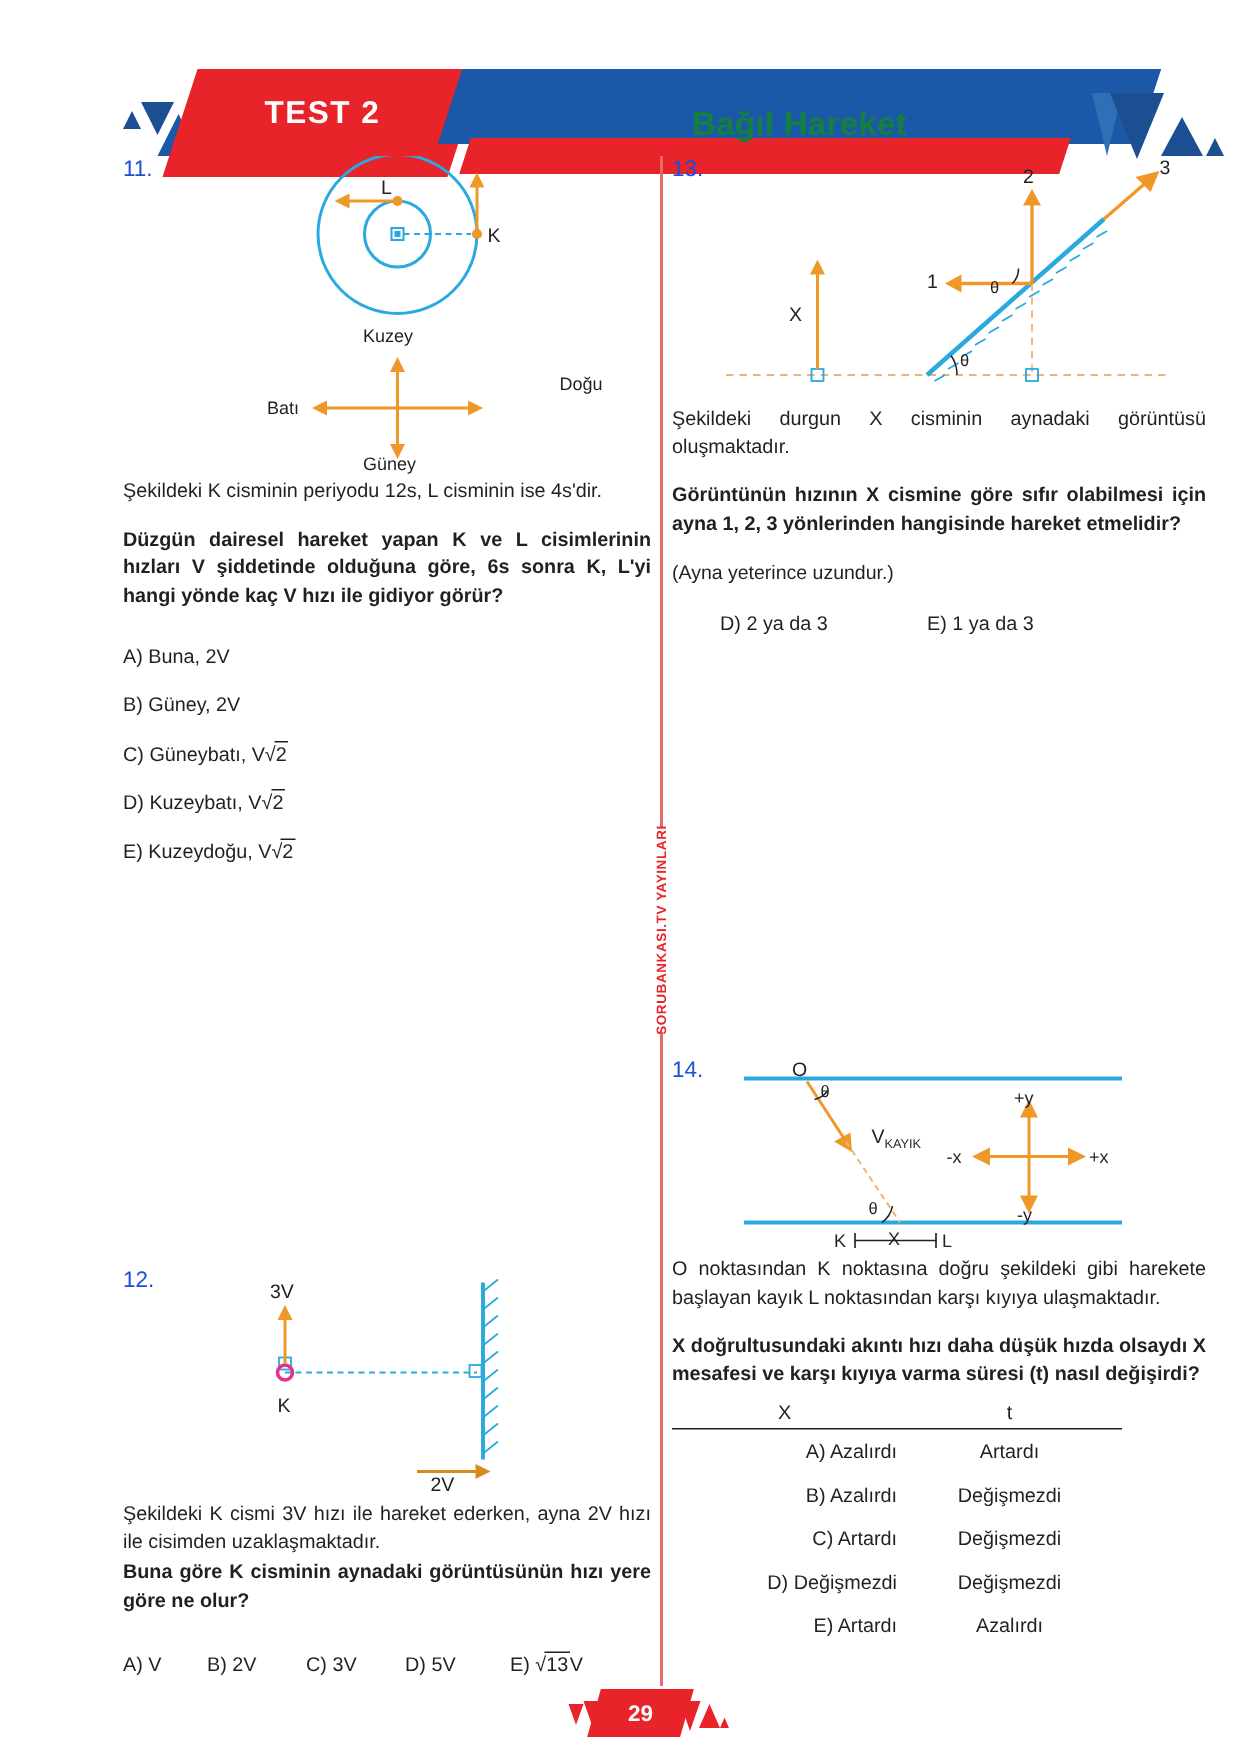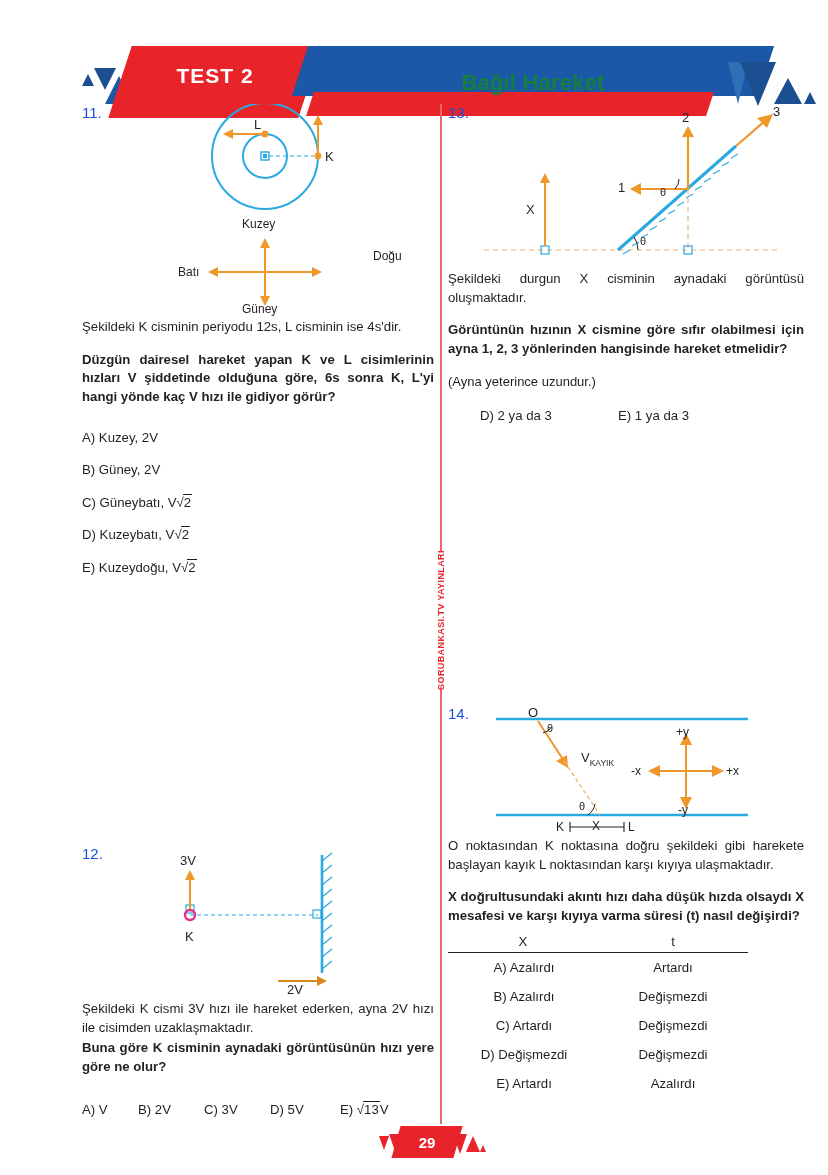--- a/index.html
+++ b/index.html
@@ -91,21 +91,21 @@
   #q14 { left: 448px; top: 705px; width: 356px; }
   .fig14 { position: relative; height: 128px; }
 
   
   .anstable { width: 300px; margin-top: 8px; border-collapse: collapse; }
   .anstable th {
     font-size: 13.2px; font-weight: normal; padding: 0 0 3px 0;
     border-bottom: 1.2px solid #231f20; text-align: center; width: 50%;
   }
   .anstable td { font-size: 13.2px; padding: 7px 0 7px 0; }
-  .anstable td.c1 { text-align: center; padding-left: 2px; }
+  .anstable td.c1 { text-align: right; padding-left: 2px; }
   .anstable td.c2 { text-align: center; }
 
   .inline-opts { display: flex; }
   .inline-opts .opt { white-space: nowrap; }
 
   
   .footer { position: absolute; left: 0; top: 1122px; width: 697px; height: 42px; }
   .pagebadge {
     position: absolute; left: 396px; top: 4px; width: 62px; height: 32px;
     background: #e8242a; transform: skewX(-16deg);
@@ -180,21 +180,21 @@
     <div class="compass-label" style="left:243px; top:145px;margin-left:48px;">Doğu</div>
     <div class="compass-label" style="left:96px; top:161px;">Batı</div>
   </div>
 
   <div class="qtext" style="margin-top:4px;">Şekildeki K cisminin periyodu 12s, L cisminin ise 4s'dir.</div>
   <div class="qtext bold" style="margin-top:14px;">Düzgün dairesel hareket yapan K ve L cisimlerinin hızları V şiddetinde olduğuna göre, 6s sonra K, L'yi hangi yönde kaç V hızı ile gidiyor görür?</div>
 
   <div class="opts-vert" style="margin-top:22px;">
     <div class="opt">
       <span>A)</span>
-      <span>Kuzey, 2V</span>
+      <span>Buna, 2V</span>
     </div>
     <div class="opt">
       <span>B)</span>
       <span>Güney, 2V</span>
     </div>
     <div class="opt">
       <span>C)</span>
       <span>Güneybatı, V</span><span class="sqrt">√<span class="rad">2</span></span>
     </div>
     <div class="opt">

